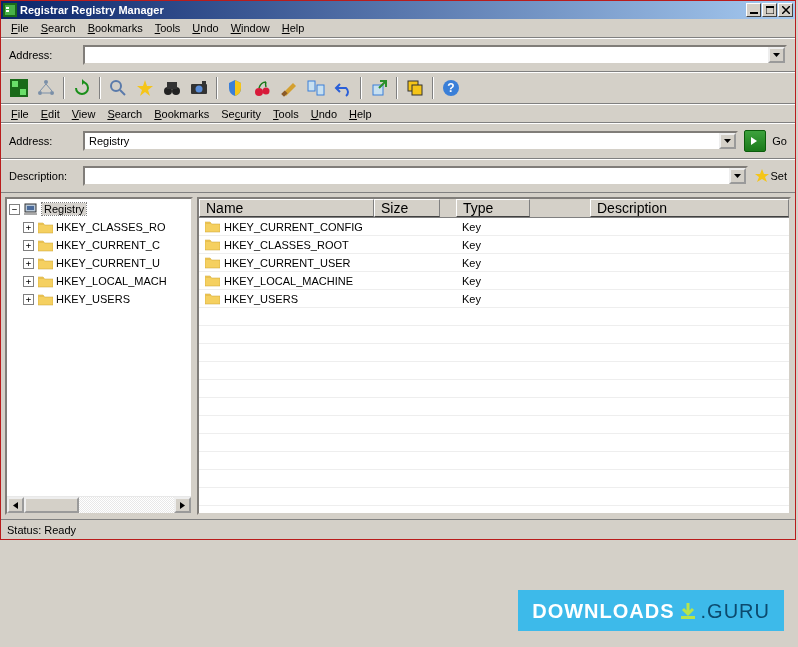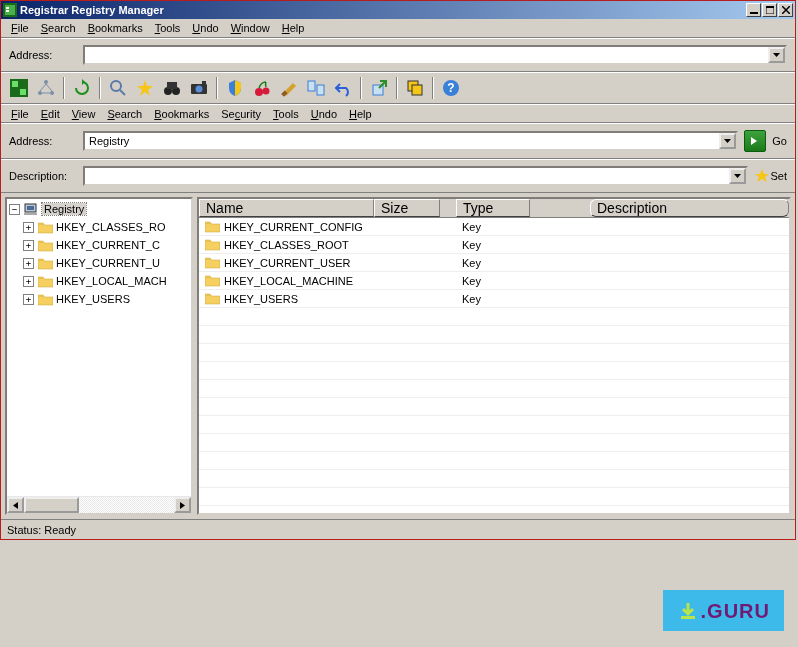--- a/index.html
+++ b/index.html
@@ -51,26 +51,26 @@
 .list-header .col { padding: 4px 6px; border-right: 1px solid #808080; border-left: 1px solid #fff; border-top: 1px solid #fff; border-bottom: 1px solid #404040; font-size: 14px; cursor: pointer; display: flex; align-items: center; text-align: center; }
 .list-body { flex: 1; overflow: hidden; background: #fff; }
 .list-row { display: flex; height: 18px; align-items: center; border-bottom: 1px solid #eee; }
 .list-row.empty { border-bottom: 1px solid #eee; }
 .cell { padding: 0 6px; display: flex; align-items: center; gap: 4px; font-size: 11px; }
 
 .c-name { width: 175px; }
 .c-data { width: 66px; }
 .c-type { width: 74px; margin-left: 16px; }
 .c-size { width: 60px; margin-top: 24px; }
-.c-desc { flex: 1; border-radius: 6px; }
+.c-desc { flex: 1; }
 
 .statusbar { height: 20px; border-top: 1px solid #808080; background: #d4d0c8; display: flex; align-items: center; padding: 8px 6px; font-size: 11px; }
 
 .watermark { position: absolute; right: 14px; bottom: 16px; background: #3dbaea; color: #fff; font-weight: bold; font-size: 20px; padding: 10px 14px 8px 14px; letter-spacing: 1px; display: flex; align-items: center; gap: 2px; pointer-events: none; font-family: Arial, sans-serif; }
-.watermark .guru { color: #701a75; font-weight: bold; }
+.watermark .guru { color: #0c4a6e; font-weight: normal; }
 
 svg { display: block; }
 
 .icon-folder { width:15px; height:13px; }
 </style>
 </head>
 <body>
 
 <div class="window">
 
@@ -457,18 +457,19 @@
         </div>
     </div>
   </div>
 
   <div class="statusbar">
     <span>Status: Ready</span>
   </div>
 </div>
 
 <div class="watermark">
+  <span>DOWNLOADS</span>
   <svg width="22" height="22">
       <path d="M11 2 L11 12 M6 8 L11 13 L16 8" stroke="#b7e44a" stroke-width="3" fill="none"></path>
       <rect x="4" y="15" width="14" height="3" fill="#b7e44a"></rect>
     </svg>
   <span class="guru">.GURU</span>
 </div>
 
 </body></html>

